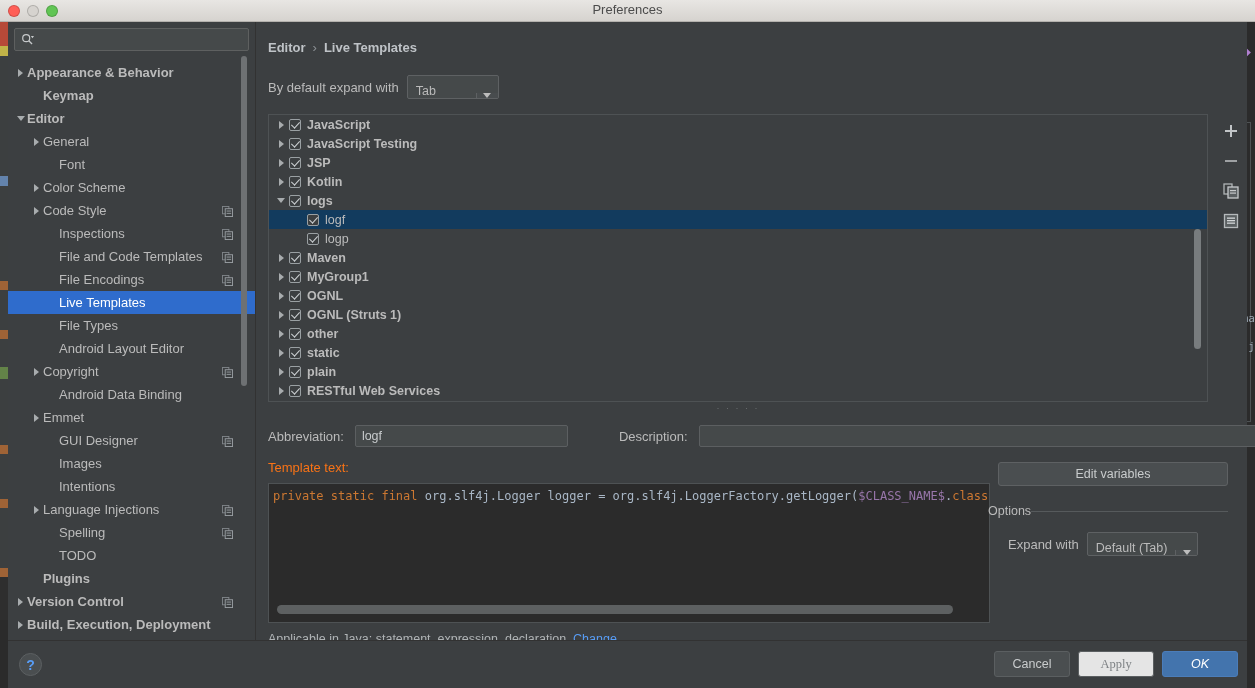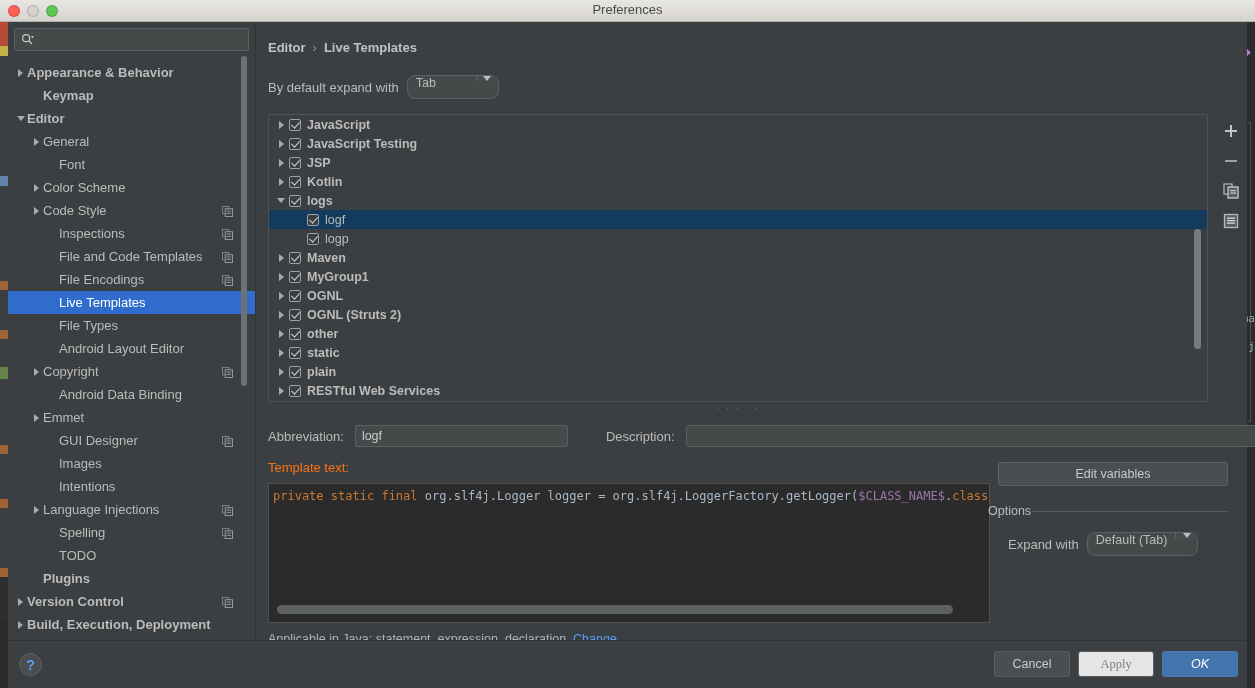--- a/index.html
+++ b/index.html
@@ -118,22 +118,22 @@
     font-weight: bold; color: #bfc3c7; display: flex; gap: 7px; align-items: center;
   }
   .breadcrumb .sep { color: #8a8f93; font-weight: normal; }
 
   .expandrow {
     position: absolute; left: 8px; top: 53px; display: flex;
     align-items: center; gap: 8px;
   }
   .expandrow .lab { font-size: 13px; color: #bbbbbb; }
   .combo {
-    display: flex; align-items: flex-start; height: 24px;
-    border: 1px solid #5e6163; border-radius: 8px; background: #45494a;
+    display: flex; align-items: flex-end; height: 24px;
+    border: 1px solid #5e6163; border-radius: 2px; background: #45494a;
   }
   .combo .val {
     min-width: 68px; padding: 0 8px; display: flex; align-items: center;
     font-size: 12.5px; color: #bbbbbb;
   }
   .combo .arrowbtn {
     width: 22px; border-left: 1px solid #5e6163; display: flex;
     align-items: center; justify-content: center; background: #484c4e;
   }
   .caret { width: 0; height: 0; border-top: 5px solid #bdbdbd;
@@ -600,21 +600,21 @@
                 <i class="tri-r"></i>
               </span>
               <span class="cb checked"></span>
               <span class="tlabel">OGNL</span>
             </div>
             <div class="trow group">
               <span class="twisty2">
                 <i class="tri-r"></i>
               </span>
               <span class="cb checked"></span>
-              <span class="tlabel">OGNL (Struts 2)</span>
+              <span class="tlabel">OGNL (Struts 1)</span>
             </div>
             <div class="trow group">
               <span class="twisty2">
                 <i class="tri-r"></i>
               </span>
               <span class="cb checked"></span>
               <span class="tlabel">other</span>
             </div>
             <div class="trow group">
               <span class="twisty2">
@@ -673,21 +673,21 @@
         </div>
       </div>
 
       <div class="gripper">
         <span class="dots">· · · · ·</span>
       </div>
 
       <div class="abbrow">
         <span class="fl">Abbreviation:</span>
         <div class="tfield" style="width:213px;margin-left:11px;">logf</div>
-        <span class="fl" style="margin-left:38px;">Description:</span>
+        <span class="fl" style="margin-left:51px;">Description:</span>
         <div class="tfield" style="width:627px;margin-left:11px;"></div>
       </div>
 
       <div class="ttlabel">Template text:</div>
 
       <div class="editor">
         <div class="code" id="code-line"><span class="k-kw">private</span><span class="k-plain"> </span><span class="k-kw">static</span><span class="k-plain"> </span><span class="k-kw">final</span><span class="k-plain"> org.slf4j.Logger logger = org.slf4j.LoggerFactory.getLogger(</span><span class="k-var">$CLASS_NAME$</span><span class="k-plain">.</span><span class="k-kw">class</span><span class="k-plain">);</span></div>
         <div class="esb-track">
           <div class="esb-thumb" style="width:676px;"></div>
         </div>

